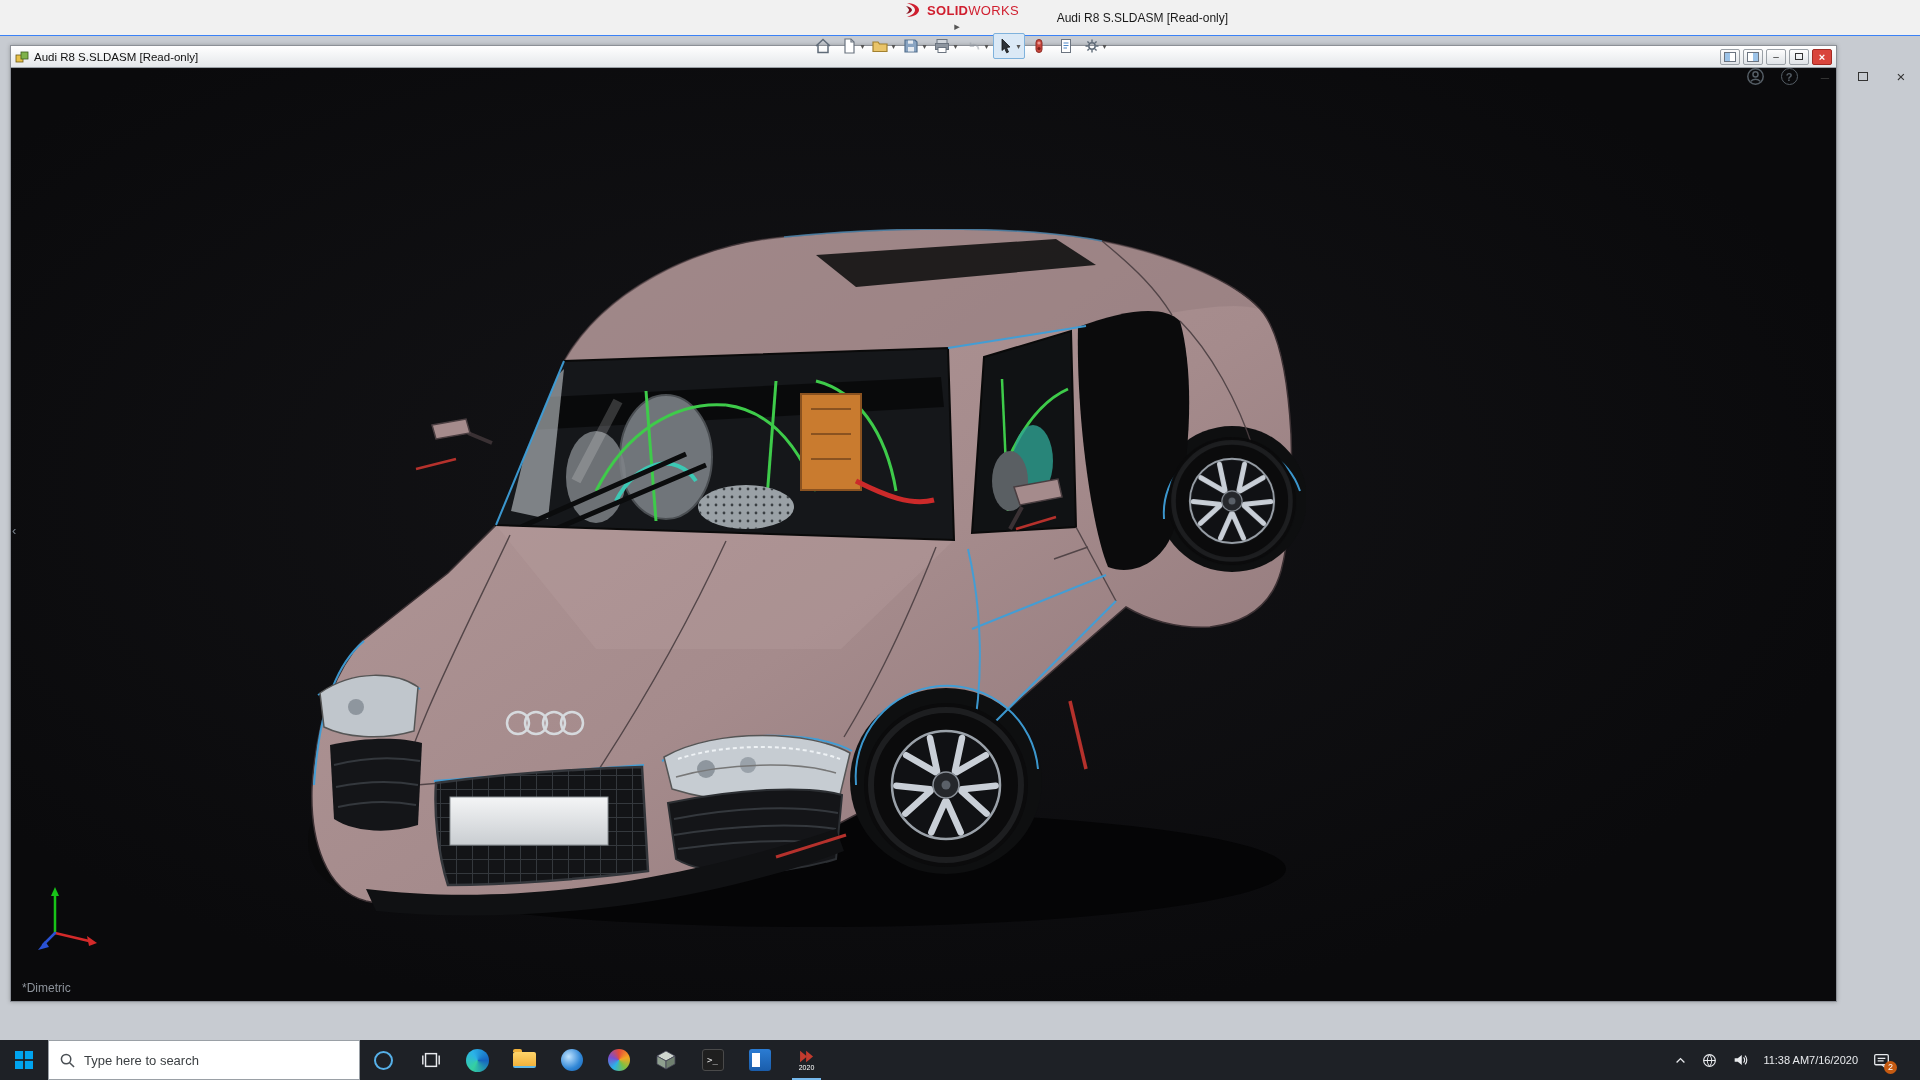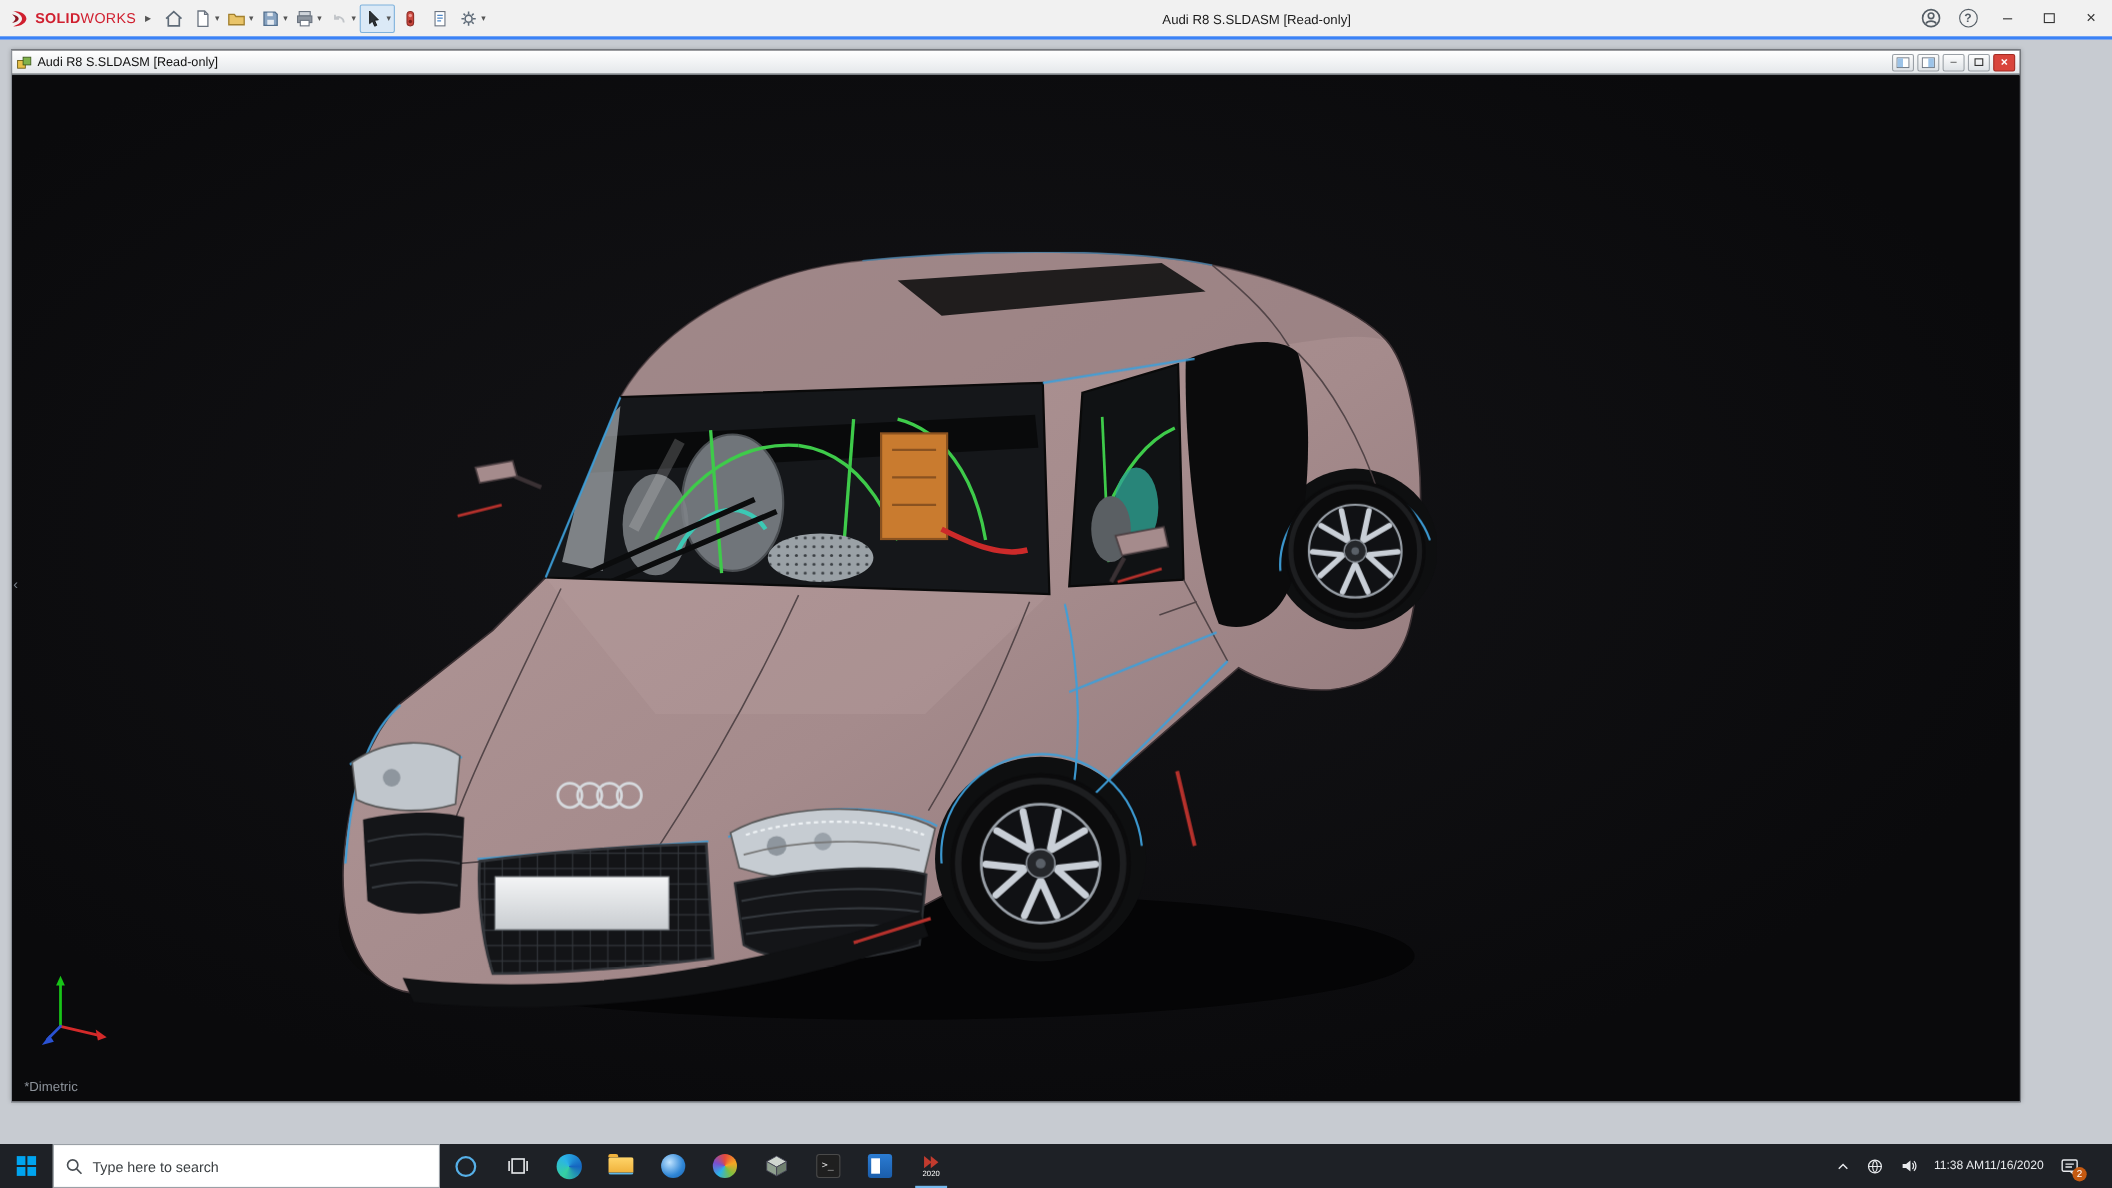--- a/index.html
+++ b/index.html
@@ -1,21 +1,21 @@
 <!DOCTYPE html>
 <html><head>
 <meta charset="utf-8">
 <style>
   * { margin:0; padding:0; box-sizing:border-box; }
   html,body { width:1920px; height:1080px; overflow:hidden; }
   body { font-family:"Liberation Sans","DejaVu Sans",sans-serif; background:#c7cbd1; position:relative; }
 
   
   .titlebar { position:absolute; top:0; left:0; right:0; height:36px; background:#f1f1f1;
-              border-bottom:3px solid #3b82f6; display:flex; align-items:center; z-index:30; }
+              border-bottom:1px solid #3b82f6; display:flex; align-items:center; z-index:30;flex-direction:column; }
   .brand { display:flex; align-items:center; gap:4px; padding:0 6px 0 8px; }
   .brand-text { font-size:13px; letter-spacing:.3px; color:#d01f2f; }
   .brand-text b { font-weight:bold; }
   .tb-chev { color:#555; font-size:11px; padding:0 8px 0 2px; cursor:default; }
   .tools { display:flex; align-items:center; gap:1px; }
   .tool-btn { height:26px; min-width:26px; display:flex; align-items:center; justify-content:center;
               gap:2px; padding:0 3px; border-radius:2px; }
   .drop { font-size:8px; color:#555; }
   .tool-btn.disabled svg { opacity:.55; }
   .select-box { border:1px solid #7fb2dc; background:#dbe9f6; border-radius:2px; }
@@ -46,21 +46,21 @@
               background:radial-gradient(ellipse at 45% 45%, #141417 0%, #0a0a0c 75%); overflow:hidden; }
   .car-svg { position:absolute; left:285px; top:160px; }
   .triad { position:absolute; left:22px; bottom:40px; }
   .view-label { position:absolute; left:11px; bottom:6px; font-size:12px; color:#8d939b; }
   .fm-arrow { position:absolute; left:1px; top:455px; color:#78808a; font-size:13px; line-height:13px; cursor:pointer; }
 
   
   .taskbar { position:absolute; bottom:0; left:0; right:0; height:40px; background:#1e2126;
              display:flex; align-items:stretch; color:#e8eaed; z-index:40; }
   .start { width:48px; display:flex; align-items:center; justify-content:center; }
-  .search { width:352px; background:#ffffff; border:1px solid #9aa0a6; display:flex; align-items:center;
+  .search { width:312px; background:#ffffff; border:1px solid #9aa0a6; display:flex; align-items:center;
             gap:9px; padding:0 11px; color:#3c4043; font-size:13px; }
   .slots { display:flex; }
   .slot { width:47px; display:flex; align-items:center; justify-content:center; position:relative; }
   .slot.active::after { content:""; position:absolute; left:9px; right:9px; bottom:0; height:2px; background:#76b9ed; }
   .circle-ic { border-radius:50%; }
   .cortana { width:19px; height:19px; border:2.5px solid #56b0e8; }
   .edge-ic { width:23px; height:23px; background:conic-gradient(from 210deg,#35d0a0,#2bb3e8,#1565c0,#35d0a0); }
   .browser-ic { width:22px; height:22px; background:radial-gradient(circle at 35% 35%,#bfe3ff,#2f86d6 60%,#1a5fa8); }
   .photos-ic { width:22px; height:22px; background:conic-gradient(#e64a3b,#f5a623,#7ac043,#2bb3e8,#7a4fd0,#e64a3b); }
   .folder-ic { width:23px; height:16px; background:linear-gradient(#ffd56a,#f0b23c); border-radius:2px;
@@ -490,21 +490,21 @@
       </svg>
     </div>
     <div class="tray-btn">
       <svg width="16" height="16" viewBox="0 0 18 18">
         <path d="M3 7 H6.5 L11 3.5 V14.5 L6.5 11 H3 Z" fill="#e8eaed"></path>
         <path d="M13 6 C14.6 7.5 14.6 10.5 13 12 M14.6 4 C17.3 6.5 17.3 11.5 14.6 14" fill="none" stroke="#e8eaed" stroke-width="1.3"></path>
       </svg>
     </div>
     <div class="clock">
       <span>11:38 AM</span>
-      <span>11/16/2020</span>
+      <span>7/16/2020</span>
     </div>
     <div class="tray-btn">
       <svg width="17" height="17" viewBox="0 0 20 20">
         <rect x="2" y="3" width="16" height="12" rx="1.5" fill="none" stroke="#e8eaed" stroke-width="1.5"></rect>
         <path d="M14 15 L14 18 L10.5 15" fill="none" stroke="#e8eaed" stroke-width="1.5"></path>
         <path d="M5.5 7.5 H14.5 M5.5 10.5 H12.5" stroke="#e8eaed" stroke-width="1.4"></path>
       </svg>
       <span class="badge">2</span>
     </div>
     <div class="show-desktop"></div>

